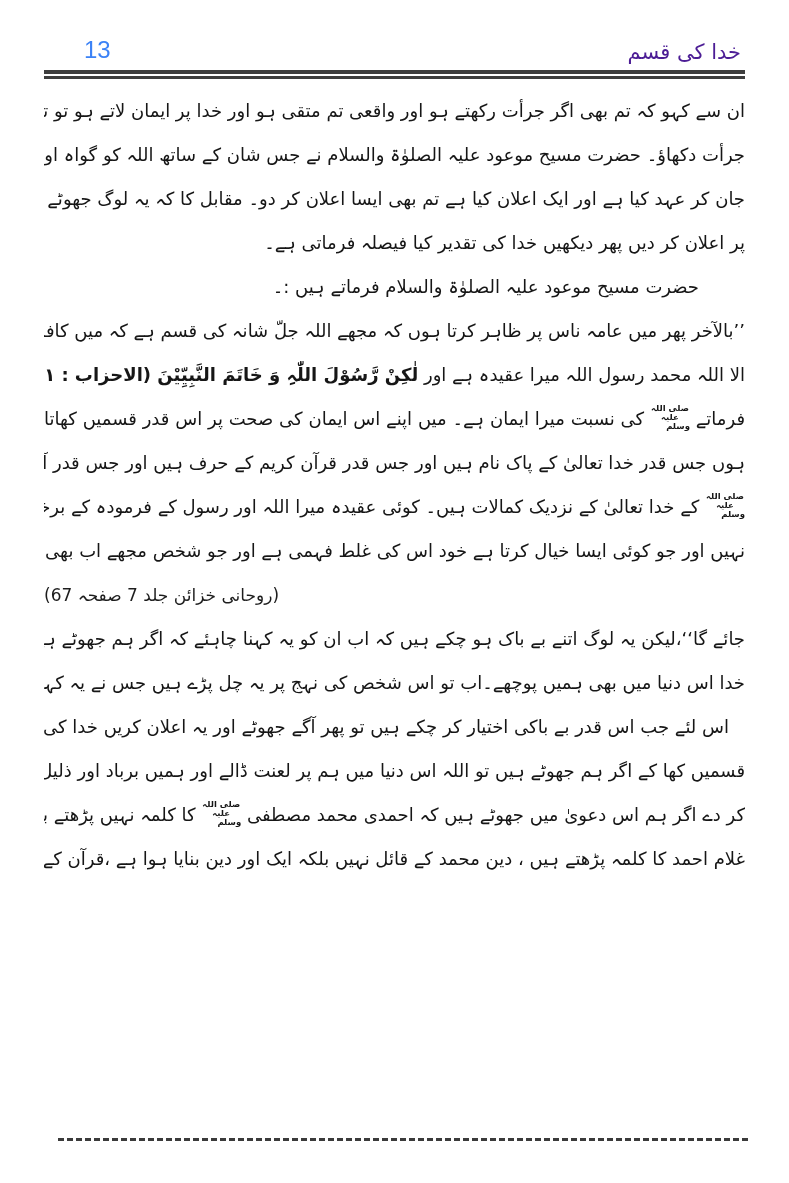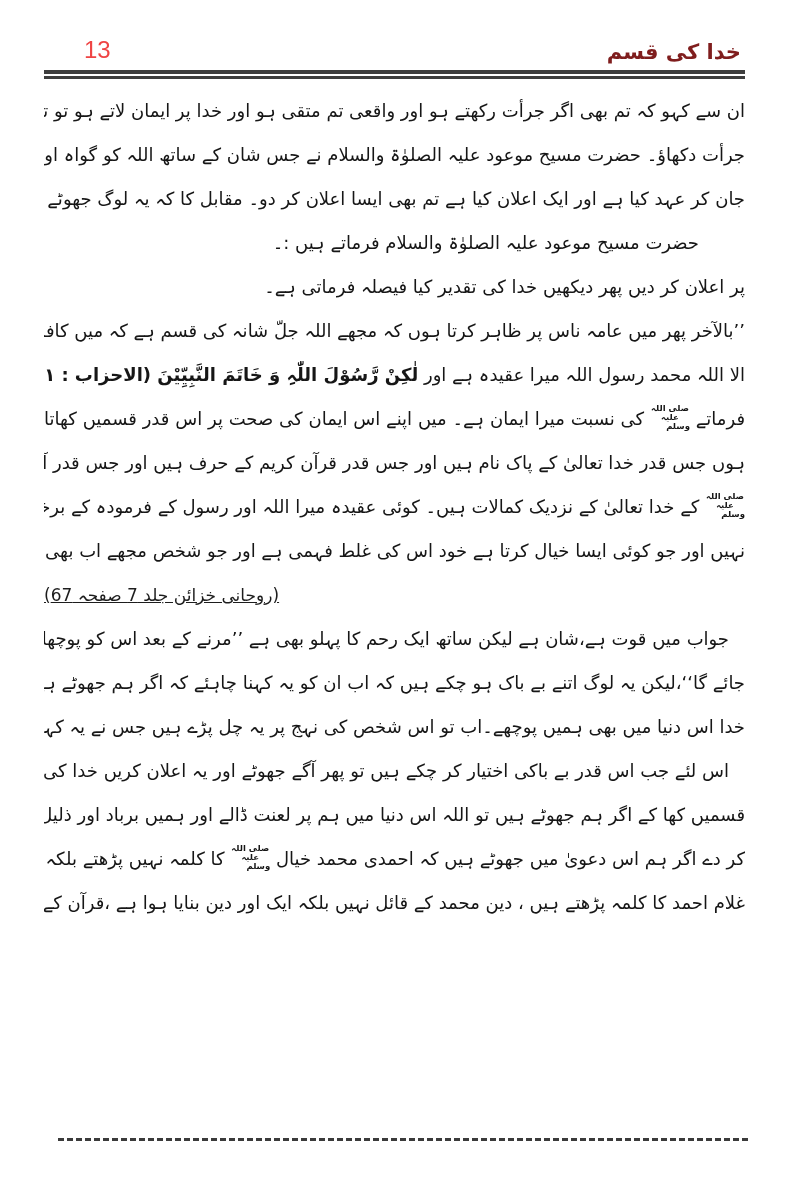--- a/index.html
+++ b/index.html
@@ -17,28 +17,28 @@
   .header{
     display:flex;
     justify-content:space-between;
     align-items:flex-end;
     padding:0 4px 6px 36px;
     height:40px;
   }
   .page-number{
     font-family:"Liberation Sans","DejaVu Sans",sans-serif;
     font-size:24px;
-    color:#ef4444;
+    color:#3b82f6;
     padding-left:4px;
   }
   .book-title{
     direction:rtl;
     font-size:21px;
-    font-weight:bold;
-    color:#7f1d1d;
+    font-weight:normal;
+    color:#4c1d95;
   }
   .double-rule{
     height:2px;
     border-top:4px solid #3e3e3e;
     border-bottom:3px solid #3e3e3e;
   }
   .body-text{
     direction:rtl;
     margin-top:10px;
   }
@@ -50,21 +50,21 @@
     overflow:hidden;
     text-align:right;
     text-justify:inter-word;
     color:#161616;
   }
   .l-justify{ text-align:justify; text-align-last:justify; }
   .l-end{ text-align:right; text-align-last:right; }
   .l-left{ text-align:left; text-align-last:left; }
   .indent-lg{ padding-right:46px; }
   .indent-sm{ padding-right:16px; }
-  .citation{ font-size:17px; color:#1d1d1d;text-decoration:underline; }
+  .citation{ font-size:17px; color:#1d1d1d; }
   .naskh{ font-weight:bold; }
   .salawat{
     display:inline-block;
     width:40px;
     font-size:8.5px;
     line-height:1.05;
     text-align:center;
     vertical-align:-4px;
     white-space:normal;
     font-weight:bold;
@@ -87,33 +87,32 @@
     <div class="page-number">13</div>
     <div class="book-title">خدا کی قسم</div>
   </div>
 
   <div class="double-rule"></div>
 
   <div class="body-text" id="body-text">
       <div class="line l-justify"><span>ان سے کہو کہ تم بھی اگر جرأت رکھتے ہو اور واقعی تم متقی ہو اور خدا پر ایمان لاتے ہو تو تم اسی قسم کی</span></div>
       <div class="line l-justify"><span>جرأت دکھاؤ۔ حضرت مسیح موعود علیہ الصلوٰۃ والسلام نے جس شان کے ساتھ اللہ کو گواہ اور حاضر ناظر</span></div>
       <div class="line l-justify"><span>جان کر عہد کیا ہے اور ایک اعلان کیا ہے تم بھی ایسا اعلان کر دو۔ مقابل کا کہ یہ لوگ جھوٹے اور</span></div>
+      <div class="line l-end"><span>پر اعلان کر دیں پھر دیکھیں خدا کی تقدیر کیا فیصلہ فرماتی ہے۔</span></div>
       <div class="line l-end indent-lg"><span>حضرت مسیح موعود علیہ الصلوٰۃ والسلام فرماتے ہیں :۔</span></div>
-      <div class="line l-end"><span>پر اعلان کر دیں پھر دیکھیں خدا کی تقدیر کیا فیصلہ فرماتی ہے۔</span></div>
       <div class="line l-justify"><span>’’بالآخر پھر میں عامہ ناس پر ظاہر کرتا ہوں کہ مجھے اللہ جلّ شانہ کی قسم ہے کہ میں کافر نہیں ۔ لا الہ</span></div>
       <div class="line l-justify"><span>الا اللہ محمد رسول اللہ میرا عقیدہ ہے اور </span><span class="naskh">لٰکِنْ رَّسُوْلَ اللّٰہِ وَ خَاتَمَ النَّبِیِّیْنَ (الاحزاب : ۴۱)</span></div>
       <div class="line l-justify"><span>فرماتے </span><span class="salawat">صلی اللہ علیہ وسلم</span><span> کی نسبت میرا ایمان ہے۔ میں اپنے اس ایمان کی صحت پر اس قدر قسمیں کھاتا</span></div>
       <div class="line l-justify"><span>ہوں جس قدر خدا تعالیٰ کے پاک نام ہیں اور جس قدر قرآن کریم کے حرف ہیں اور جس قدر آنحضرت</span></div>
       <div class="line l-justify"><span class="salawat">صلی اللہ علیہ وسلم</span><span> کے خدا تعالیٰ کے نزدیک کمالات ہیں۔ کوئی عقیدہ میرا اللہ اور رسول کے فرمودہ کے برخلاف</span></div>
       <div class="line l-justify"><span>نہیں اور جو کوئی ایسا خیال کرتا ہے خود اس کی غلط فہمی ہے اور جو شخص مجھے اب بھی کافر سمجھتا ہے اور</span></div>
       <div class="line l-left citation"><span>(روحانی خزائن جلد 7 صفحہ 67)</span></div>
-      <div class="line l-justify indent-sm"><span>جواب میں قوت ہے،شان ہے لیکن ساتھ ایک رحم کا پہلو بھی ہے ’’مرنے کے بعد اس کو پوچھا</span></div>
       <div class="line l-justify"><span>جائے گا‘‘،لیکن یہ لوگ اتنے بے باک ہو چکے ہیں کہ اب ان کو یہ کہنا چاہئے کہ اگر ہم جھوٹے ہیں تو</span></div>
       <div class="line l-justify"><span>خدا اس دنیا میں بھی ہمیں پوچھے۔اب تو اس شخص کی نہج پر یہ چل پڑے ہیں جس نے یہ کہا تھا کہ اس</span></div>
       <div class="line l-justify indent-sm"><span>اس لئے جب اس قدر بے باکی اختیار کر چکے ہیں تو پھر آگے جھوٹے اور یہ اعلان کریں خدا کی</span></div>
       <div class="line l-justify"><span>قسمیں کھا کے اگر ہم جھوٹے ہیں تو اللہ اس دنیا میں ہم پر لعنت ڈالے اور ہمیں برباد اور ذلیل و رسوا</span></div>
-      <div class="line l-justify"><span>کر دے اگر ہم اس دعویٰ میں جھوٹے ہیں کہ احمدی محمد خیال </span><span class="salawat">صلی اللہ علیہ وسلم</span><span> کا کلمہ نہیں پڑھتے بلکہ مرزا</span></div>
+      <div class="line l-justify"><span>کر دے اگر ہم اس دعویٰ میں جھوٹے ہیں کہ احمدی محمد مصطفی </span><span class="salawat">صلی اللہ علیہ وسلم</span><span> کا کلمہ نہیں پڑھتے بلکہ مرزا</span></div>
       <div class="line l-justify"><span>غلام احمد کا کلمہ پڑھتے ہیں ، دین محمد کے قائل نہیں بلکہ ایک اور دین بنایا ہوا ہے ،قرآن کے قائل</span></div>
     </div>
 
   <div class="dashed-rule"></div>
 
 </div>
 
 </body></html>

